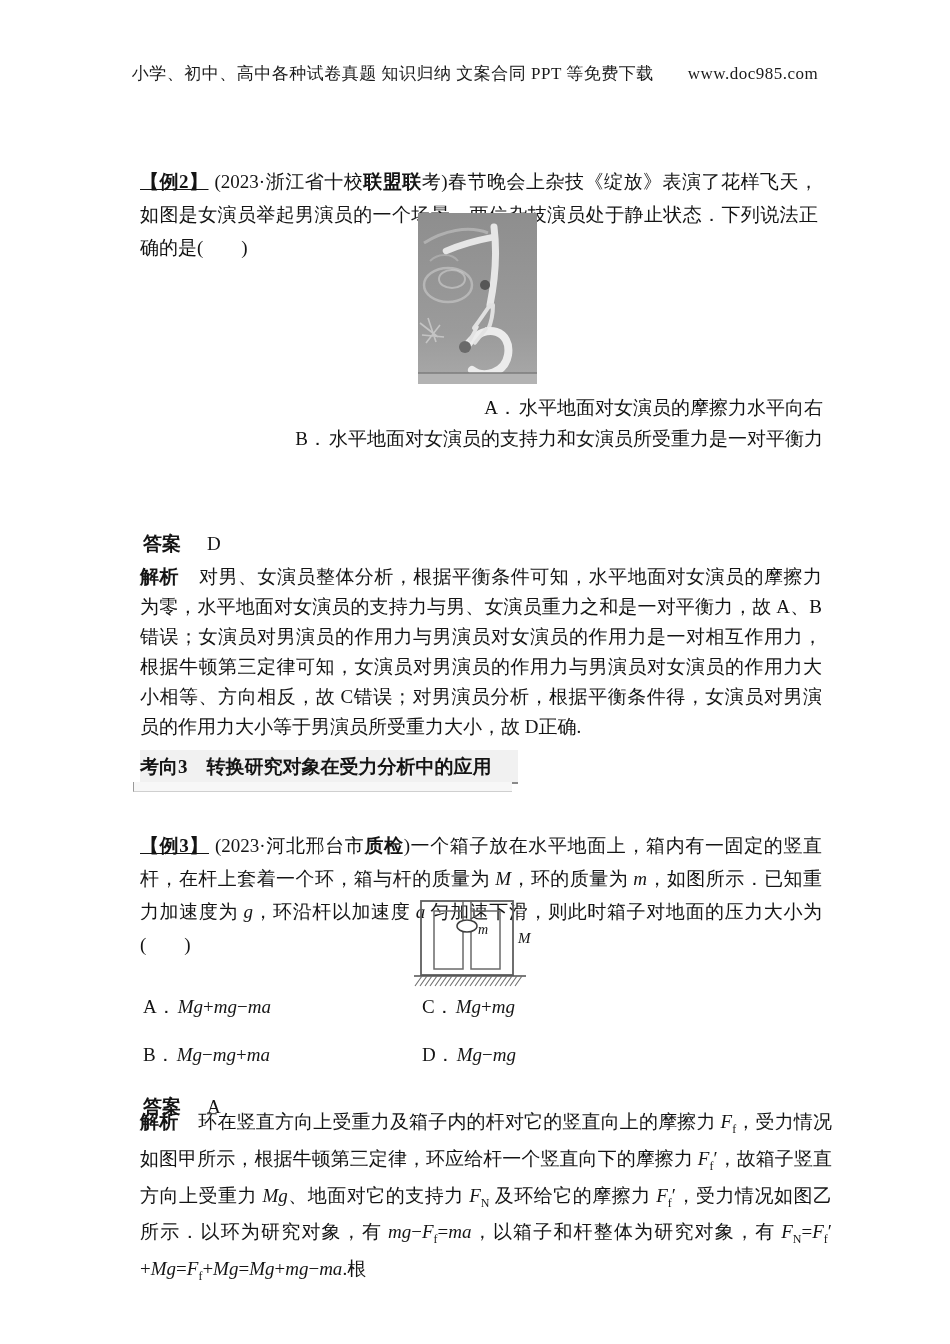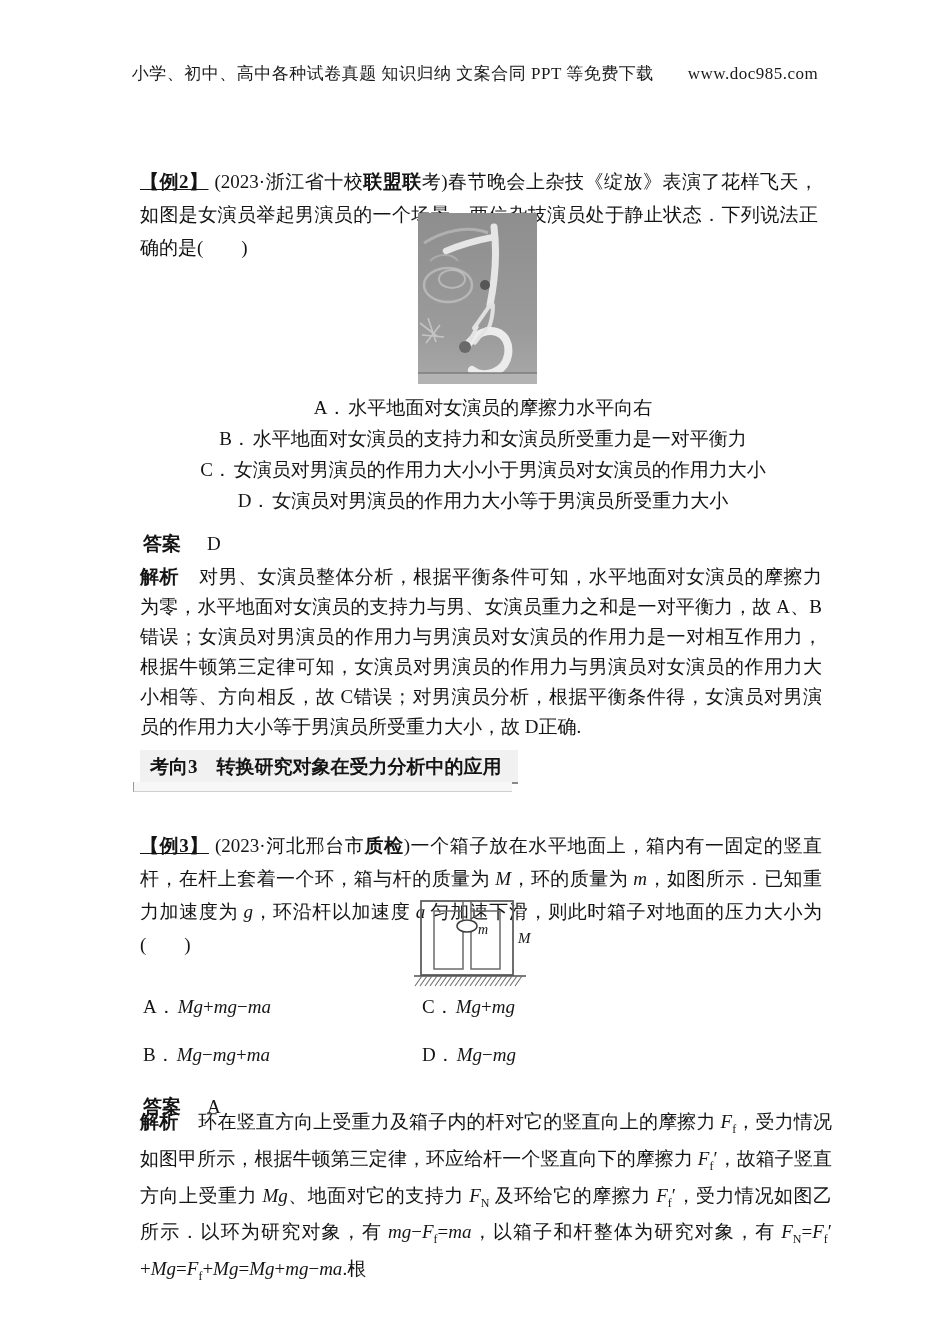--- a/index.html
+++ b/index.html
@@ -14,33 +14,33 @@
   .hdr{
     position:absolute;top:62px;left:0;width:950px;
     text-align:center;font-size:17px;color:#1a1a1a;
     letter-spacing:0.5px;
   }
   .hdr .site{margin-left:34px;}
   .blk{position:absolute;font-size:19px;line-height:33px;text-align:justify;}
   .exlabel{font-weight:700;margin-right:6px;text-decoration:underline;}
   .q2{left:140px;top:146px;width:678px;}
   .photo{position:absolute;left:418px;top:213px;width:119px;height:171px;}
-  .opts2{left:143px;top:392px;width:680px;line-height:31px;text-align:center;}
+  .opts2{left:143px;top:392px;width:680px;line-height:31px;text-align:right;}
   .opt-key{margin-right:2px;}
   .ansrow{text-align:left;line-height:24px;}
   .ans2{left:143px;top:513px;text-align:right;}
   .ans-label{font-weight:700;margin-right:26px;}
   .ana{line-height:30px;}
   .ana-label{font-weight:700;margin-right:20px;}
   .ana2{left:140px;top:543px;width:682px;}
   .secbar{
     position:absolute;left:140px;top:750px;width:378px;height:34px;
     background:#f1f1f1;border-bottom:2px solid #8a8a8a;
     font-size:19px;font-weight:700;line-height:34px;text-align:left;
-    padding-left:10px;box-sizing:border-box;
+    box-sizing:border-box;
   }
   .secbar::after{
     content:"";position:absolute;left:-7px;bottom:-10px;
     width:378px;height:9px;background:#f7f7f7;
     border-left:1px solid #9a9a9a;border-bottom:1px solid #cfcfcf;
   }
   .q3{left:140px;top:810px;width:682px;}
   .fig3{position:absolute;left:412px;top:897px;width:128px;height:100px;}
   .opts3{
     left:143px;top:995px;width:600px;text-align:left;
@@ -93,22 +93,20 @@
       <path d="M52 127 L 59 114 M57 130 L 68 116" stroke="#e3e3e3" stroke-width="3.6" stroke-linecap="round"></path>
 
       <rect x="0" y="160" width="119" height="11" fill="#b3b3b3"></rect>
       <line x1="0" y1="160" x2="119" y2="160" stroke="#7c7c7c" stroke-width="1.6"></line>
     </svg>
   </div>
 
   <div class="blk opts2">
     <div><span class="opt-key">A．</span><span>水平地面对女演员的摩擦力水平向右</span></div>
     <div><span class="opt-key">B．</span><span>水平地面对女演员的支持力和女演员所受重力是一对平衡力</span></div>
-    <div><span class="opt-key">C．</span><span>女演员对男演员的作用力大小小于男演员对女演员的作用力大小</span></div>
-    <div><span class="opt-key">D．</span><span>女演员对男演员的作用力大小等于男演员所受重力大小</span></div>
   </div>
 
   <p class="blk ansrow ans2">
     <span class="ans-label">答案</span><span>D</span>
   </p>
 
   <p class="blk ana ana2">
     <span class="ana-label">解析</span><span>对男、女演员整体分析，根据平衡条件可知，水平地面对女演员的摩擦力为零，水平地面对女演员的支持力与男、女演员重力之和是一对平衡力，故 A、B错误；女演员对男演员的作用力与男演员对女演员的作用力是一对相互作用力，根据牛顿第三定律可知，女演员对男演员的作用力与男演员对女演员的作用力大小相等、方向相反，故 C错误；对男演员分析，根据平衡条件得，女演员对男演员的作用力大小等于男演员所受重力大小，故 D正确.</span>
   </p>
 

